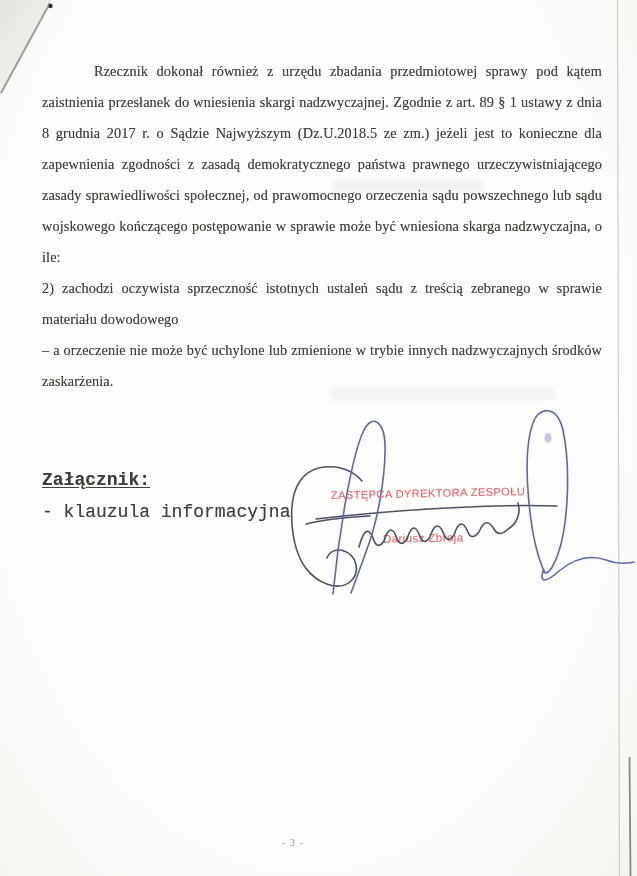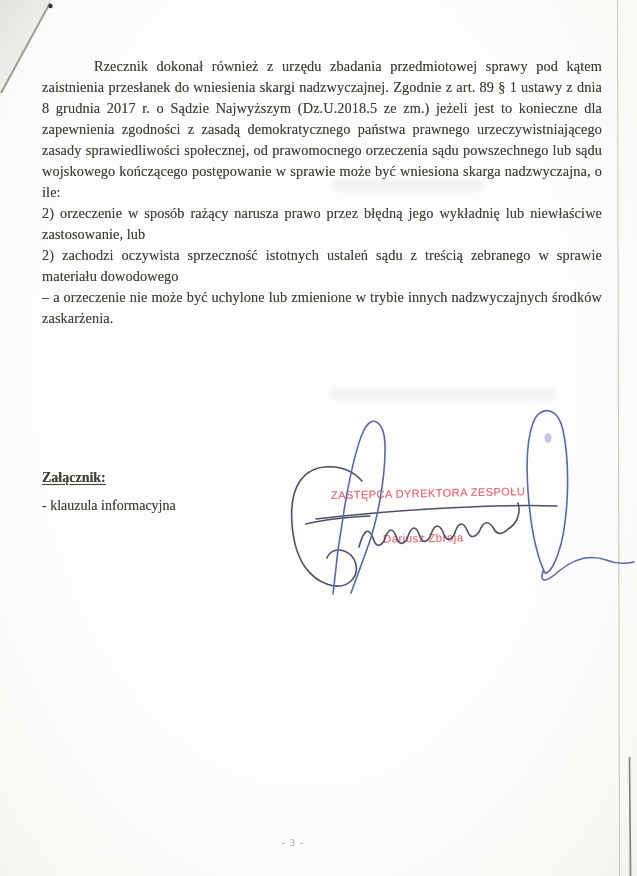--- a/index.html
+++ b/index.html
@@ -17,33 +17,34 @@
     position:relative;
     width:637px;height:876px;
     background:radial-gradient(ellipse at 48% 42%, #fdfdfc 55%, #f8f7f4 92%, #f3f2ee 100%);
     overflow:hidden;
   }
   
   .doc-text{
     position:absolute;
     left:42px;top:56px;width:560px;
     font-size:14.3px;
-    line-height:21px;
+    line-height:31px;
     color:#403e3a;
     text-align:justify;
     text-shadow:0 0 0.5px rgba(70,68,64,0.55);
     letter-spacing:0.1px;
   }
   .doc-text p{margin:0;}
   .indent{text-indent:52px;}
   
   .attachment{
     position:absolute;left:42px;top:470px;
-    font-size:14px;color:#403e3a;
+    font-size:18px;color:#403e3a;
     text-shadow:0 0 0.5px rgba(70,68,64,0.55);
+    font-family:Liberation Mono, monospace;
   }
   .attachment .heading{
     font-weight:bold;
     text-decoration:underline;
     text-underline-offset:2px;
   }
   .attachment .item{
     margin-top:12px;
     font-weight:normal;
   }
@@ -91,21 +92,20 @@
   .smudge.s2{left:330px;top:388px;width:225px;height:12px;opacity:.8;}
   .smudge.s3{left:55px;top:291px;width:500px;height:3px;background:rgba(140,140,140,0.07);filter:blur(1px);}
 </style>
 </head>
 <body>
 
 <div class="page">
 
   <div class="doc-text">
     <p class="indent">Rzecznik dokonał również z urzędu zbadania przedmiotowej sprawy pod kątem zaistnienia przesłanek do wniesienia skargi nadzwyczajnej. Zgodnie z art. 89 § 1 ustawy z dnia 8 grudnia 2017 r. o Sądzie Najwyższym (Dz.U.2018.5 ze zm.) jeżeli jest to konieczne dla zapewnienia zgodności z zasadą demokratycznego państwa prawnego urzeczywistniającego zasady sprawiedliwości społecznej, od prawomocnego orzeczenia sądu powszechnego lub sądu wojskowego kończącego postępowanie w sprawie może być wniesiona skarga nadzwyczajna, o ile:</p>
-    <p>2) orzeczenie w sposób rażący narusza prawo przez błędną jego wykładnię lub niewłaściwe zastosowanie, lub</p>
     <p>2) zachodzi oczywista sprzeczność istotnych ustaleń sądu z treścią zebranego w sprawie materiału dowodowego</p>
     <p>– a orzeczenie nie może być uchylone lub zmienione w trybie innych nadzwyczajnych środków zaskarżenia.</p>
   </div>
 
   <div class="attachment">
     <div class="heading">Załącznik:</div>
     <div class="item">- klauzula informacyjna</div>
   </div>
 
   <div class="smudge s1"></div>

